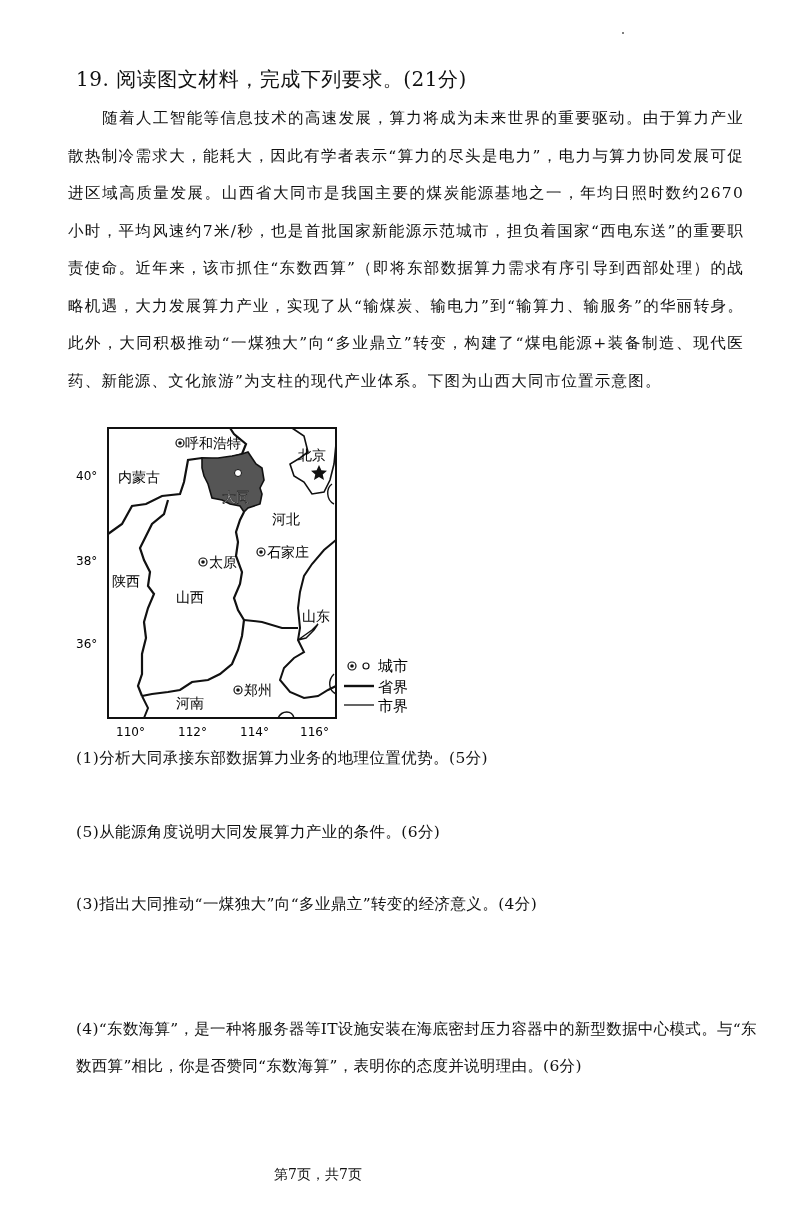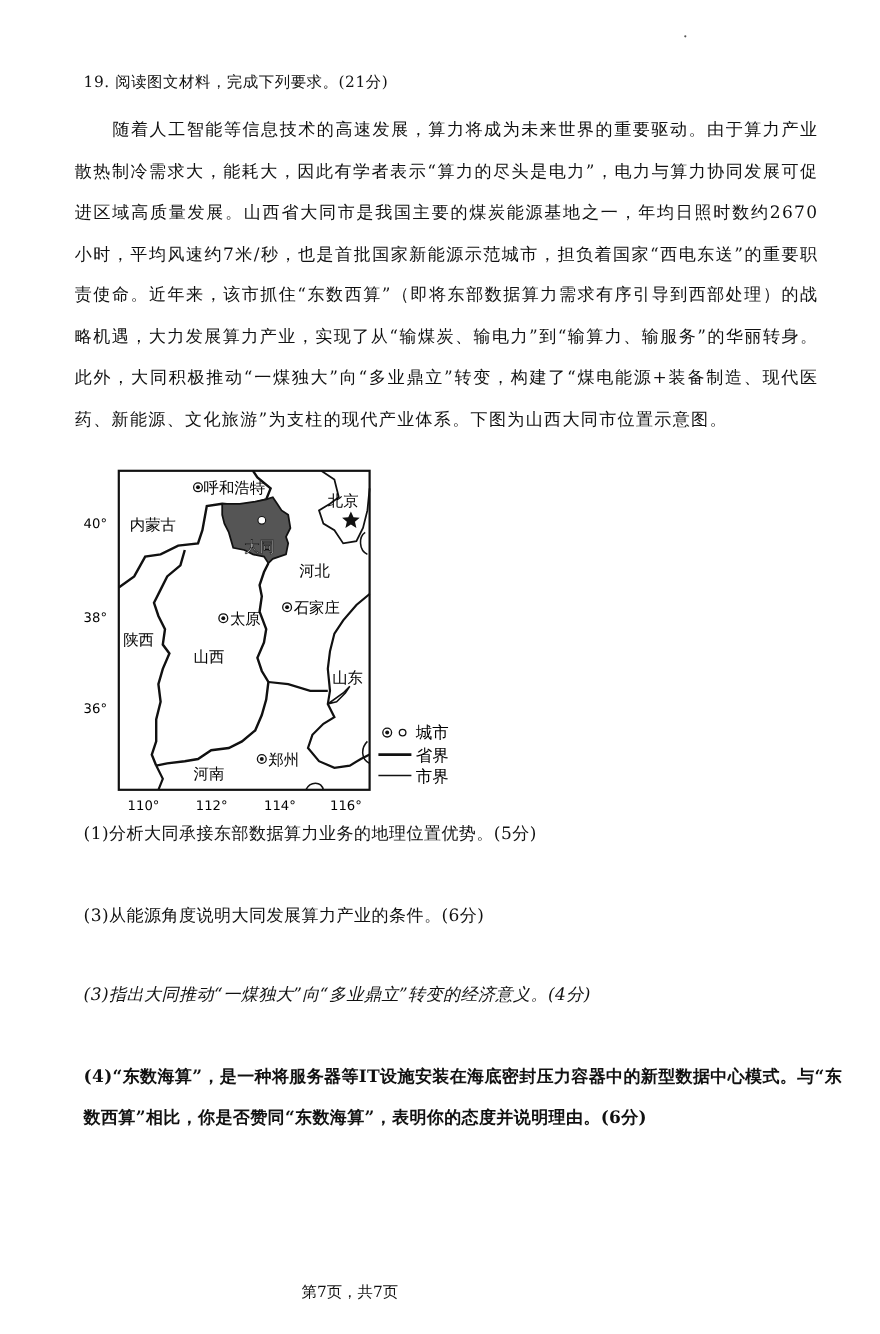--- a/index.html
+++ b/index.html
@@ -1,22 +1,22 @@
 <!DOCTYPE html>
 <html><head>
 <meta charset="utf-8">
 <style>
   html, body { margin:0; padding:0; background:#ffffff; }
   body { width:800px; height:1213px; position:relative; overflow:hidden; color:#111; font-family:"DejaVu Serif", "Liberation Serif", serif; }
-  .q-title { position:absolute; left:76px; top:66px; font-size:14px; letter-spacing:0.5px; }
+  .q-title { position:absolute; left:76px; top:66px; font-size:20px; letter-spacing:0.5px; }
   .para { position:absolute; left:68px; top:100px; width:676px; font-size:15.5px; line-height:37.5px; letter-spacing:1.2px; text-align:justify; }
   .para .indent { display:inline-block; width:34px; }
   .map { position:absolute; left:72px; top:424px; width:370px; height:320px; }
   .sub { position:absolute; left:76px; font-size:15.5px; letter-spacing:0.4px; white-space:nowrap; }
-  .sub4 { position:absolute; left:76px; top:960px; width:690px; font-size:15.5px; line-height:37px; letter-spacing:0.3px;font-weight:bold; }
+  .sub4 { position:absolute; left:76px; top:1011px; width:690px; font-size:15.5px; line-height:37px; letter-spacing:0.3px; }
   .footer { position:absolute; left:0; width:636px; top:1166px; text-align:center; font-size:14px; }
   .dot { position:absolute; left:622px; top:32px; width:2px; height:2px; background:#555; border-radius:1px; }
   svg text { font-family:"DejaVu Sans", "Liberation Sans", sans-serif; }
 </style>
 </head>
 <body>
 
 <div class="dot"></div>
 
 <div class="q-title">19. 阅读图文材料，完成下列要求。(21分)</div>
@@ -96,17 +96,17 @@
     <circle cx="294" cy="242" r="3" fill="#fff" stroke="#111" stroke-width="1.2"></circle>
     <text x="306" y="247" font-size="15">城市</text>
     <line x1="272" y1="262" x2="302" y2="262" stroke="#111" stroke-width="2.4"></line>
     <text x="306" y="268" font-size="15">省界</text>
     <line x1="272" y1="281" x2="302" y2="281" stroke="#111" stroke-width="1.3"></line>
     <text x="306" y="287" font-size="15">市界</text>
   </g>
 </svg>
 
 <div class="sub" style="top:748px;text-align:right;">(1)分析大同承接东部数据算力业务的地理位置优势。(5分)</div>
-<div class="sub" style="top:822px;">(3)从能源角度说明大同发展算力产业的条件。(6分)</div>
-<div class="sub" style="top:894px;font-style:italic;">(3)指出大同推动“一煤独大”向“多业鼎立”转变的经济意义。(4分)</div>
+<div class="sub" style="top:822px;">(5)从能源角度说明大同发展算力产业的条件。(6分)</div>
+<div class="sub" style="top:894px;">(3)指出大同推动“一煤独大”向“多业鼎立”转变的经济意义。(4分)</div>
 <div class="sub4">(4)“东数海算”，是一种将服务器等IT设施安装在海底密封压力容器中的新型数据中心模式。与“东数西算”相比，你是否赞同“东数海算”，表明你的态度并说明理由。(6分)</div>
 
 <div class="footer">第7页，共7页</div>
 
 </body></html>

